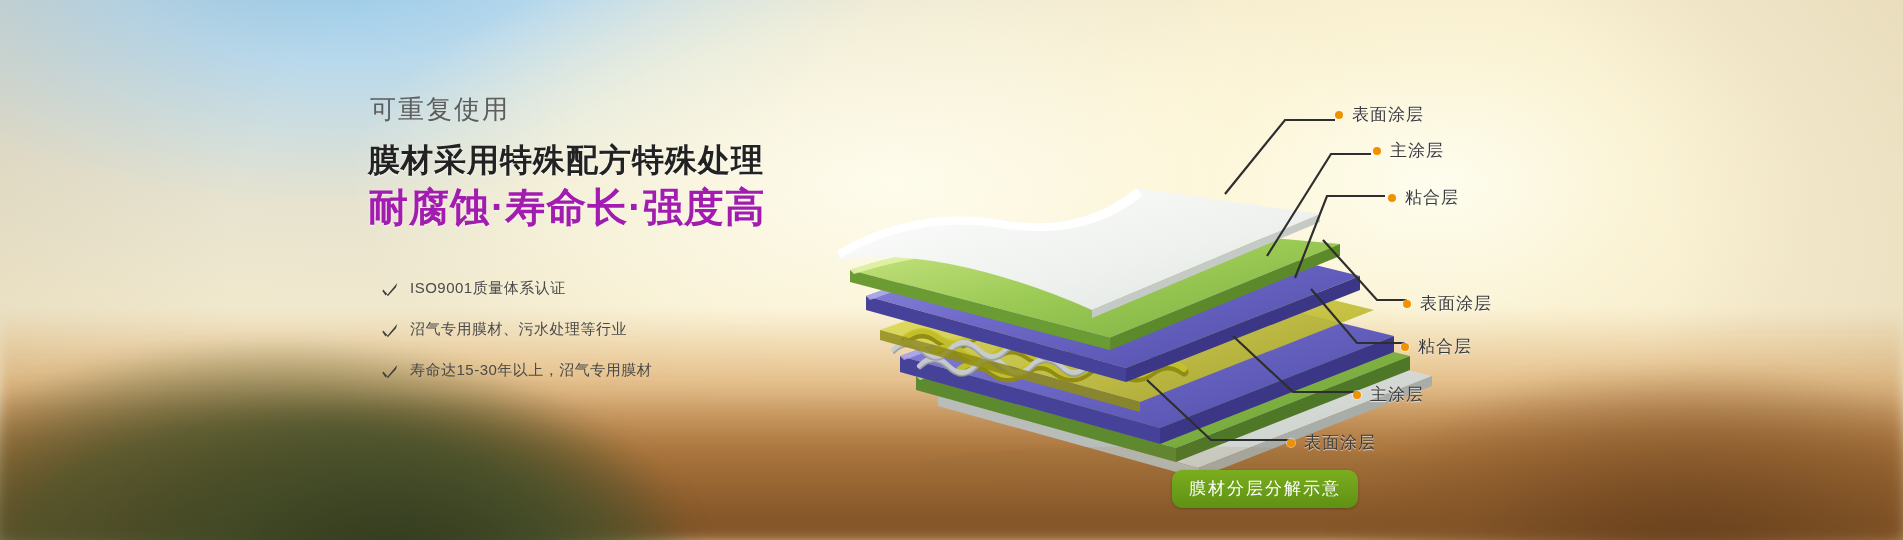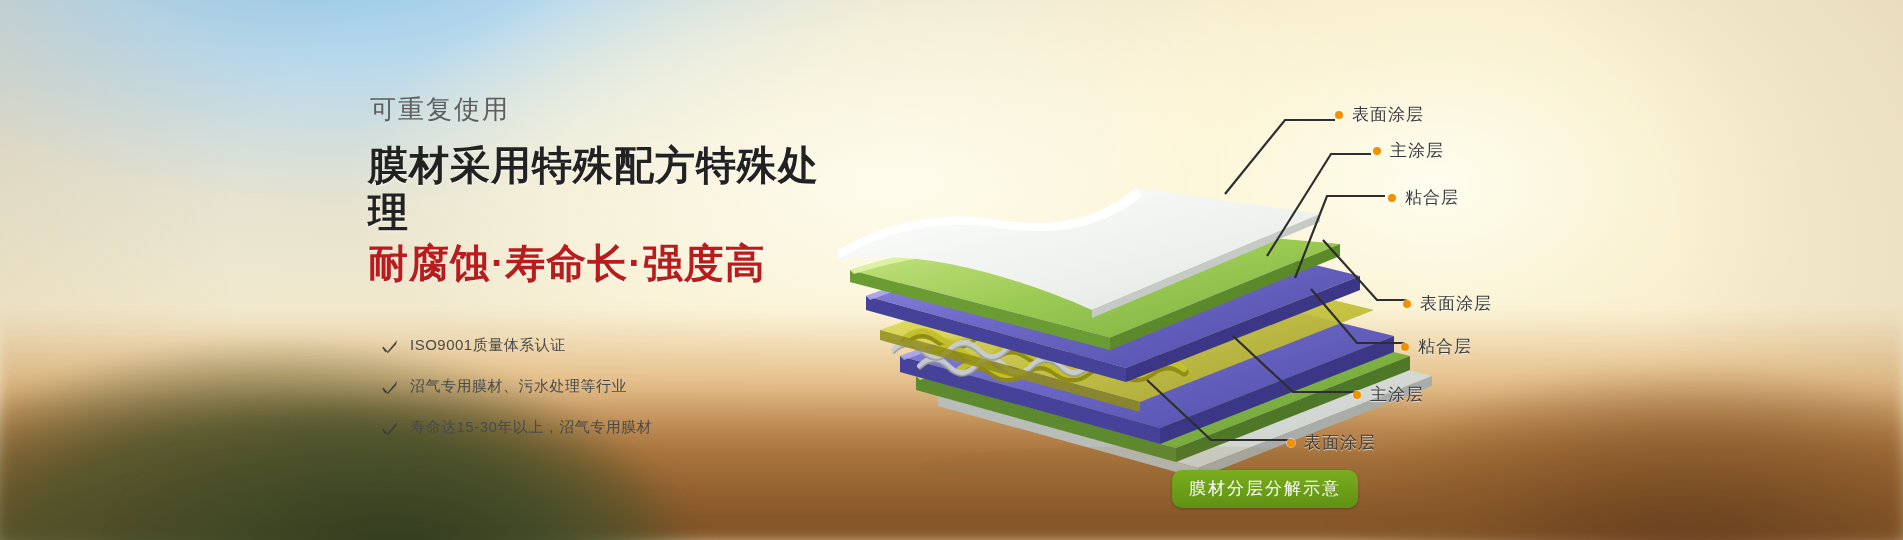--- a/index.html
+++ b/index.html
@@ -58,26 +58,26 @@
     background:radial-gradient(ellipse 1200px 640px at 50% 45%, rgba(0,0,0,0) 60%, rgba(90,60,25,.12) 100%);
   }
 
   
   .copy{position:absolute;left:368px;top:96px;width:480px;}
   .eyebrow{
     font-size:26px;color:#5d5d5d;letter-spacing:2px;line-height:1;
     margin:0 0 20px 2px;font-weight:400;
   }
   .headline{
-    font-size:40px;font-weight:bold;color:#222;letter-spacing:1px;
+    font-size:32px;font-weight:bold;color:#222;letter-spacing:1px;
     line-height:1.18;margin:16px 0 4px 0;
     text-shadow:0 1px 2px rgba(255,255,255,.8);
   }
   .headline-accent{
-    font-size:40px;font-weight:bold;color:#b91c1c;letter-spacing:1px;
+    font-size:40px;font-weight:bold;color:#a21caf;letter-spacing:1px;
     line-height:1.18;margin:0;
     text-shadow:0 1px 2px rgba(255,255,255,.75);
   }
   .features{margin:48px 0 0 14px;padding:0;list-style:none;}
   .feature{
     display:flex;align-items:flex-end;gap:11px;
     font-size:15px;color:#4a4a4a;margin-bottom:22px;letter-spacing:.5px;
   }
   .check{
     width:17px;height:17px;flex:0 0 17px;color:#3f3f3f;display:block;

